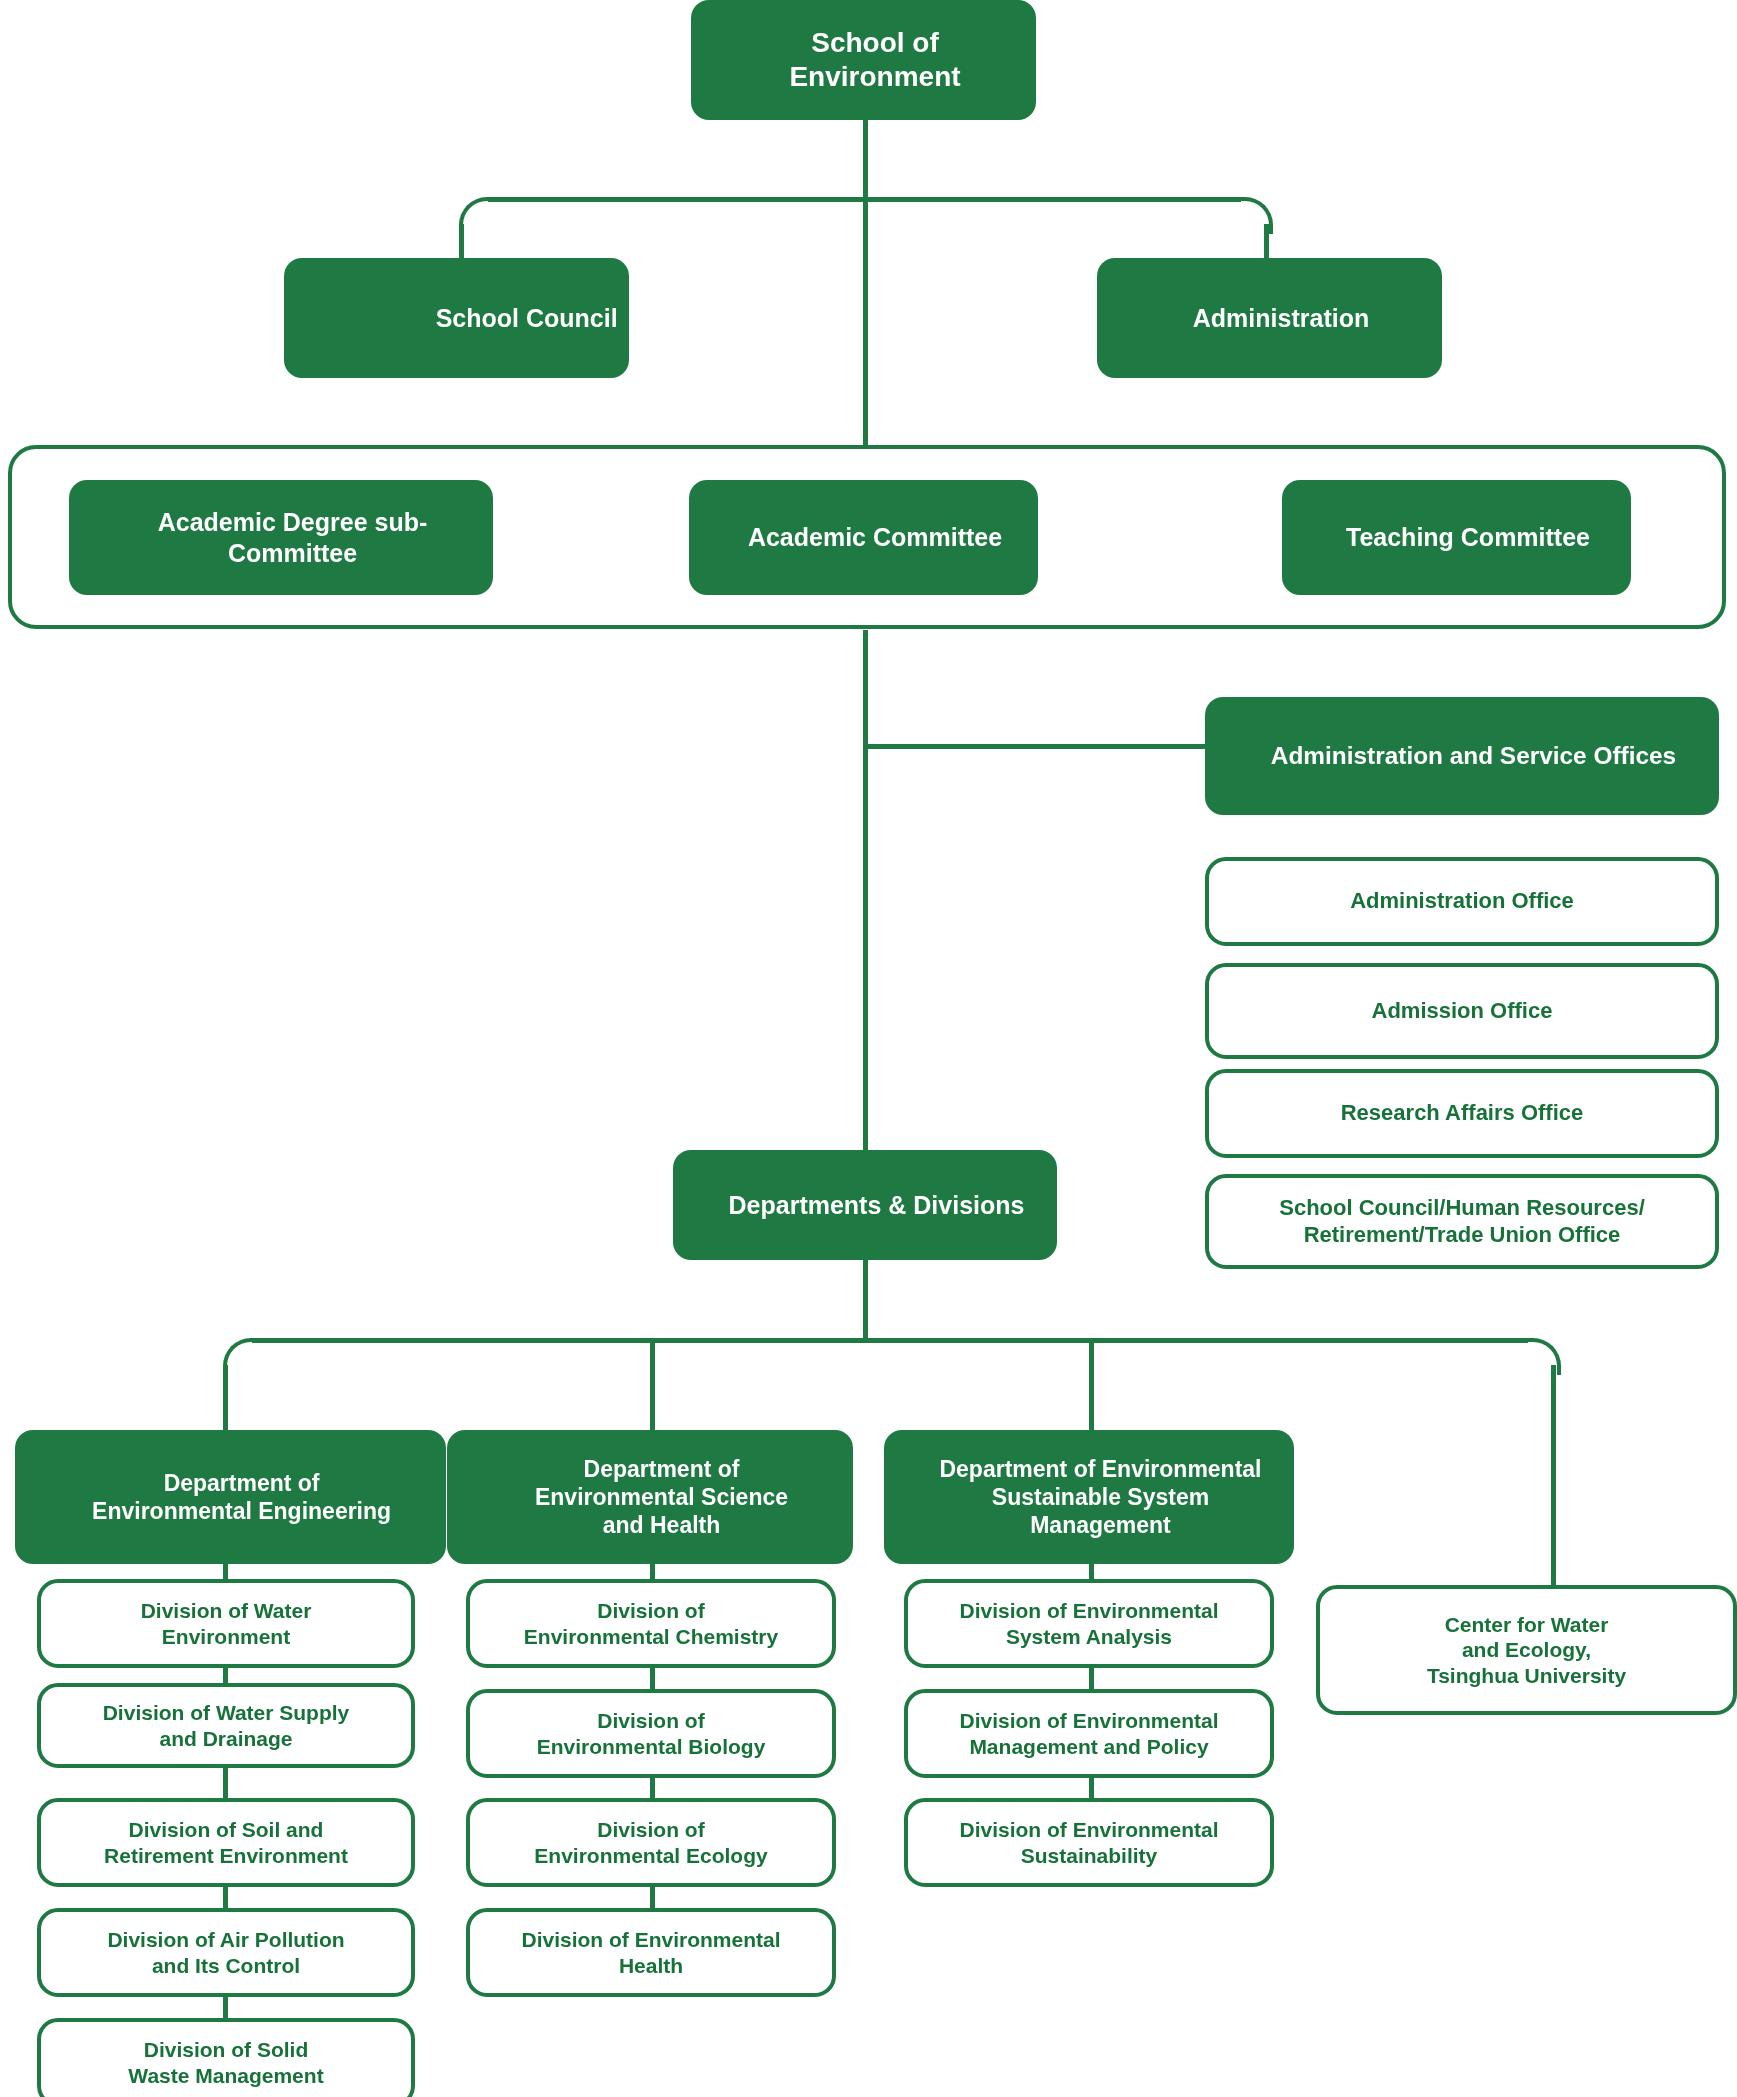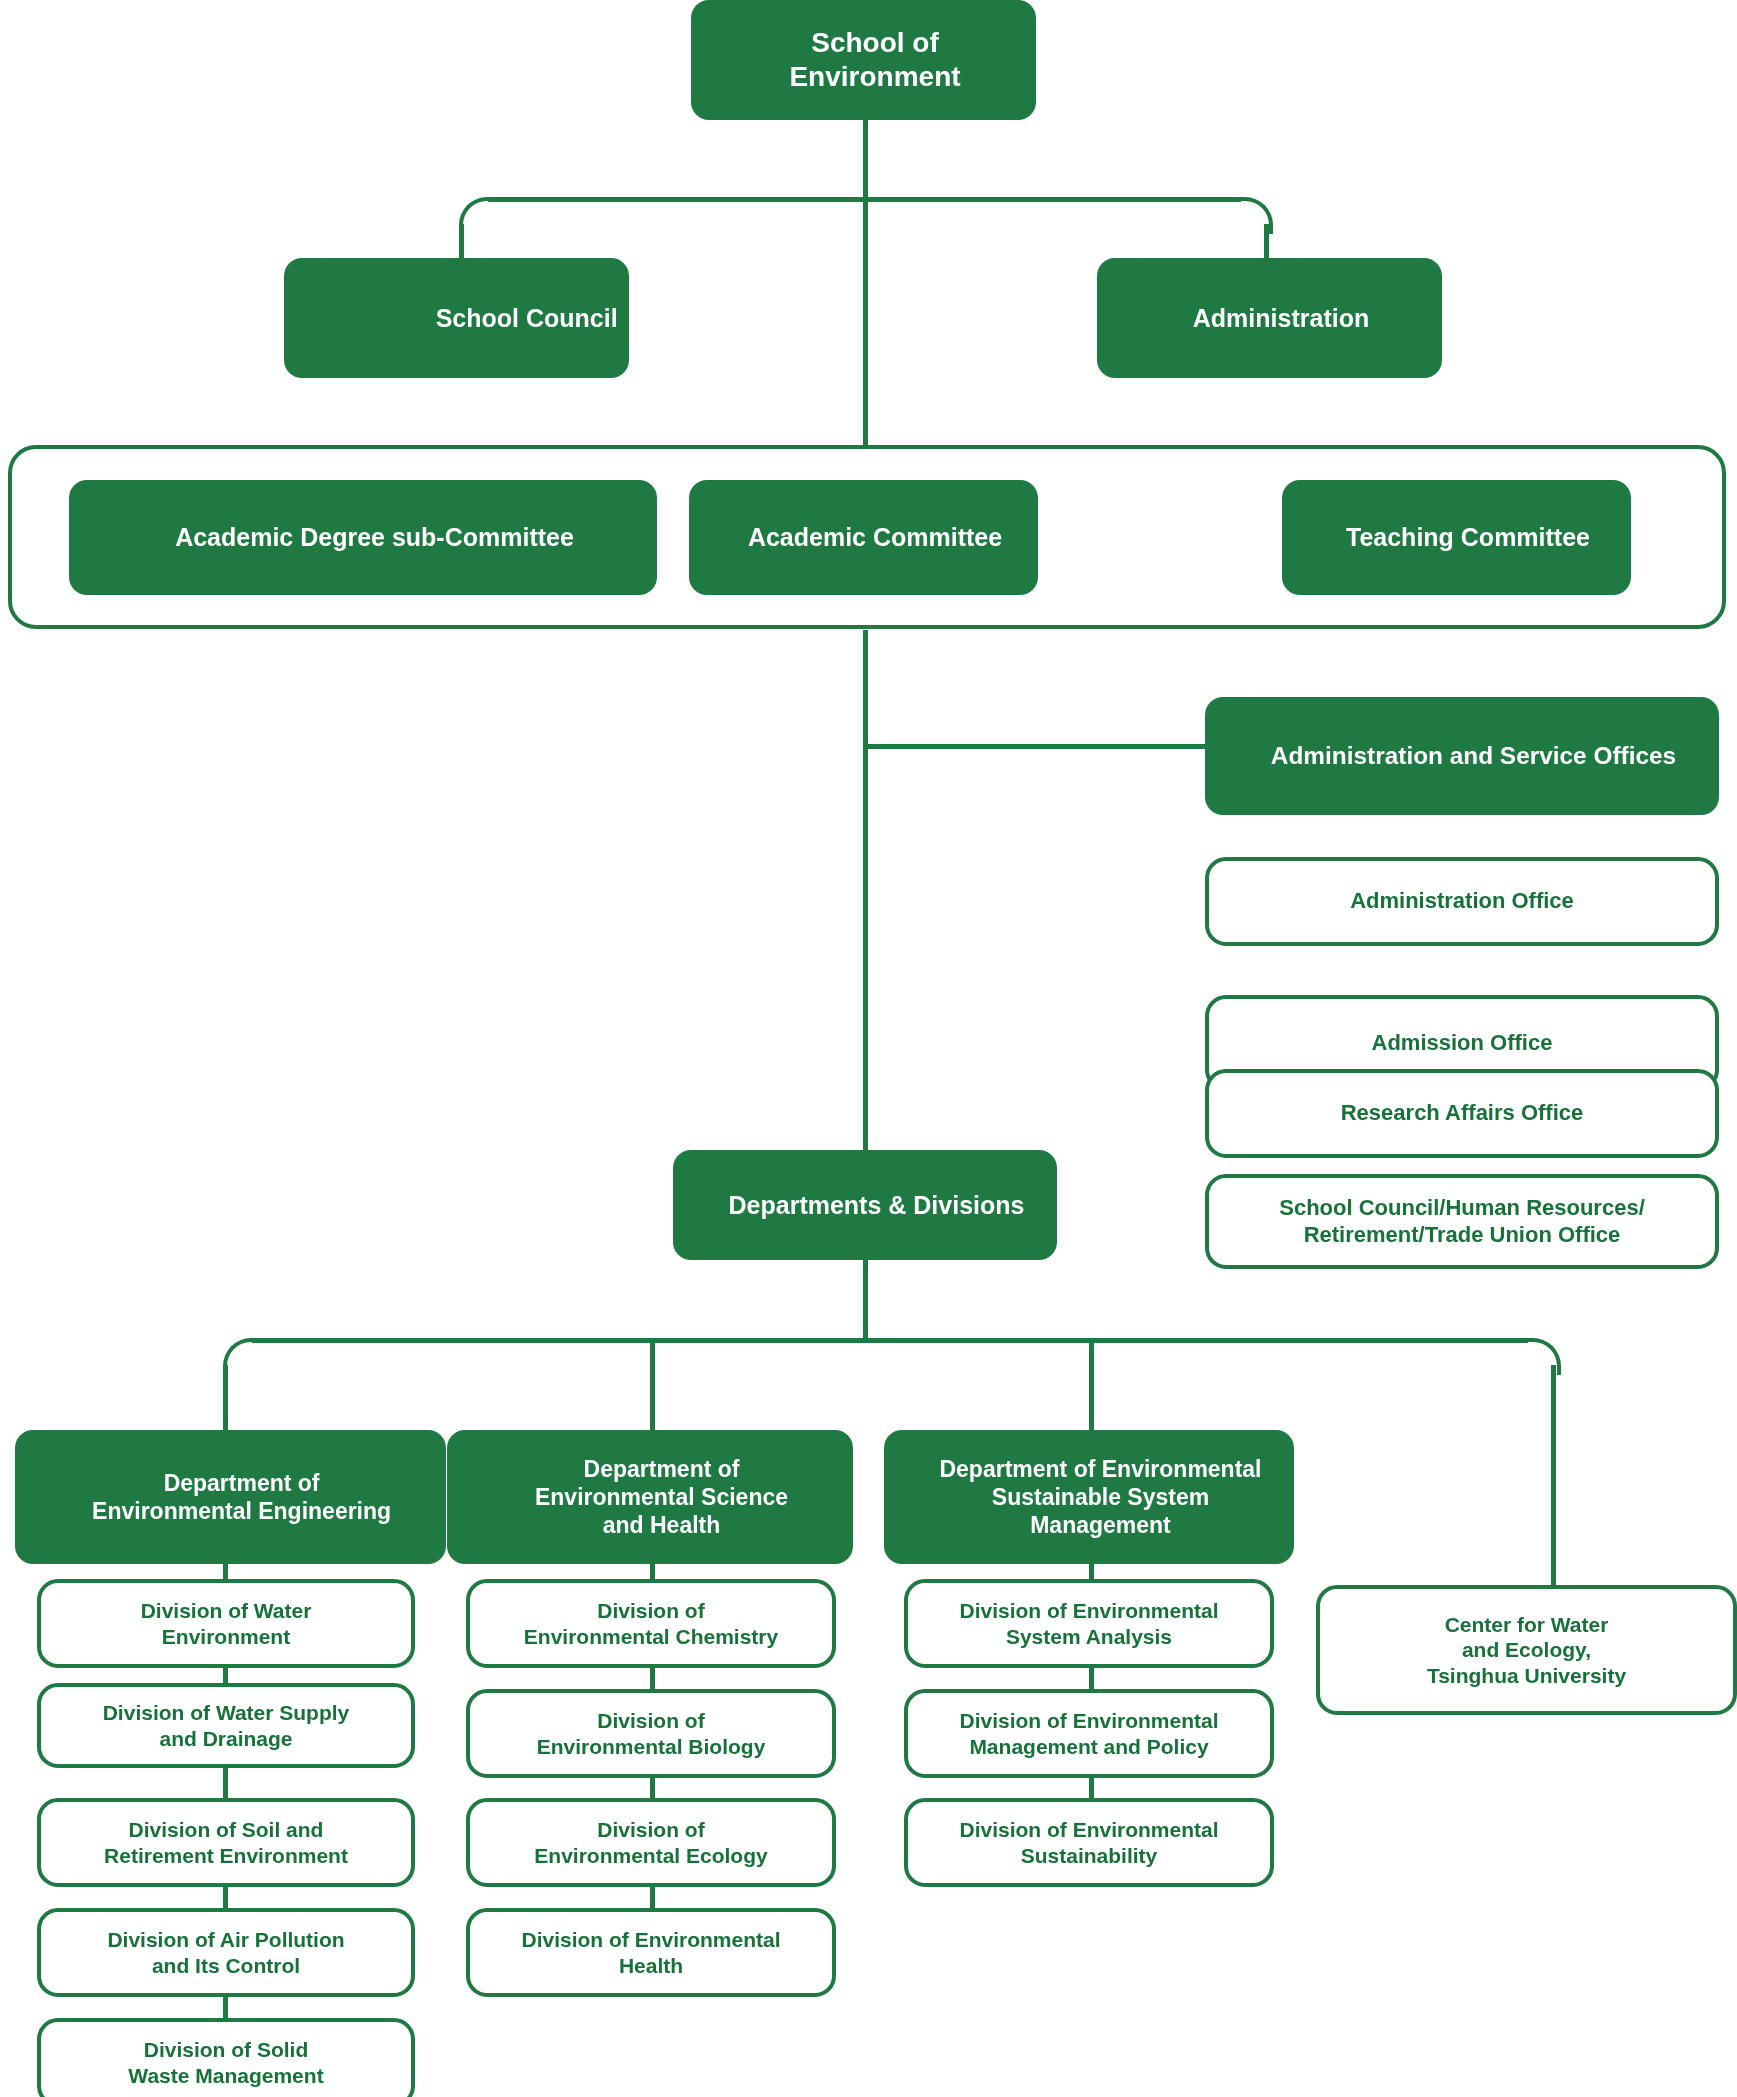--- a/index.html
+++ b/index.html
@@ -114,21 +114,21 @@
   <div class="node filled size-lvl2" style="left:284px; top:258px; width:345px; height:120px;justify-content:flex-end;">
     <span class="txt">School Council</span>
   </div>
 
   <div class="node filled size-lvl2" style="left:1097px; top:258px; width:345px; height:120px;">
     <span class="txt">Administration</span>
   </div>
 
   <div class="group-frame" style="left:8.1px; top:445px; width:1718px; height:184px;"></div>
 
-  <div class="node filled size-committee" style="left:69px; top:480px; width:588px; height:115px;">
+  <div class="node filled size-committee" style="left:69px; top:480px; width:424px; height:115px;">
     <span class="txt">Academic  Degree sub-Committee</span>
   </div>
 
   <div class="node filled size-committee" style="left:689px; top:480px; width:349px; height:115px;">
     <span class="txt">Academic Committee</span>
   </div>
 
   <div class="node filled size-committee" style="left:1282px; top:480px; width:349px; height:115px;">
     <span class="txt">Teaching Committee</span>
   </div>
@@ -138,21 +138,21 @@
   <div class="line hline" style="left:863px; top:744px; width:347px;"></div>
 
   <div class="node filled size-admtitle" style="left:1205px; top:685px; width:514px; height:118px;margin-top:12px;">
     <span class="txt">Administration and Service Offices</span>
   </div>
 
   <div class="node outlined size-office" style="left:1205px; top:857px; width:514px; height:89px;">
     <span class="txt">Administration Office</span>
   </div>
 
-  <div class="node outlined size-office" style="left:1205px; top:963px; width:514px; height:96px;margin-top:32px;">
+  <div class="node outlined size-office" style="left:1205px; top:963px; width:514px; height:96px;">
     <span class="txt">Admission Office</span>
   </div>
 
   <div class="node outlined size-office" style="left:1205px; top:1069px; width:514px; height:89px;">
     <span class="txt">Research Affairs Office</span>
   </div>
 
   <div class="node outlined size-office" style="left:1205px; top:1174px; width:514px; height:95px;">
     <span class="txt">School Council/Human Resources/
 Retirement/Trade Union Office</span>

